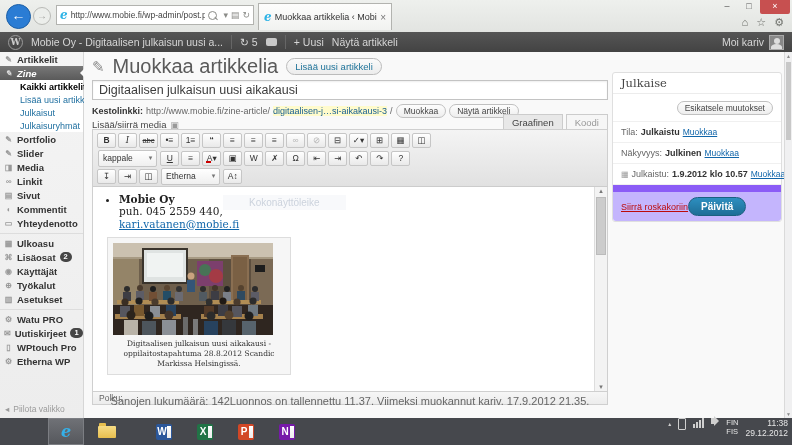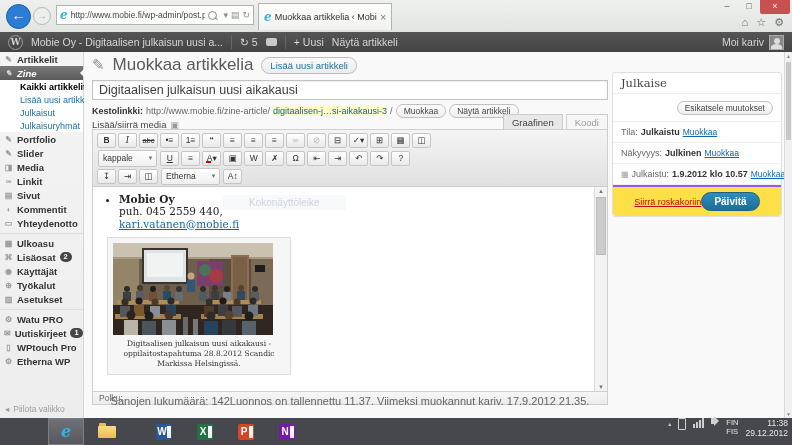--- a/index.html
+++ b/index.html
@@ -42,21 +42,21 @@
   .sb-item.current{background:linear-gradient(#787878,#5a5a5a);color:#fff;font-style:italic}
   .sb-item.current .sb-icon{color:#ddd}
   .sb-item.current::after{content:"";position:absolute;right:-1px;top:50%;margin-top:-4px;border:4px solid transparent;border-right:4px solid #f9f9f9;width:0;height:0}
   .sb-item.sep{height:0;padding:0;margin:3px 0 2px 0;border-top:1px solid #ddd}
   .badge{background:#464646;color:#fff;border-radius:7px;font-size:7.5px;padding:0 4px;line-height:10px;font-weight:bold}
   .collapse{position:absolute;left:0;bottom:2px;display:flex;gap:4px;align-items:center;padding:2px 5px;color:#9b9b9b;font-size:8.5px}
   
   .main{position:absolute;left:84px;top:52px;width:700px;height:366px;background:#f9f9f9}
   .h1row{position:absolute;left:8px;top:3px;display:flex;align-items:center;gap:8px}
   .h1-icon{color:#8a8a8a;font-size:15px}
-  .h1row h1{margin:0;font-size:17px;font-weight:normal;color:#5a5a5a}
+  .h1row h1{margin:0;font-size:20px;font-weight:normal;color:#5a5a5a}
   .btn-small{font-size:9.5px;color:#21759b;background:linear-gradient(#fafafa,#ececec);border:1px solid #bbb;border-radius:9px;padding:2px 8px;white-space:nowrap}
   .title-input{position:absolute;left:8px;top:28px;width:516px;height:20px;border:1px solid #c3c3c3;box-shadow:inset 0 1px 2px rgba(0,0,0,.07);font-size:12.5px;color:#3c3c3c;padding:0 6px;box-sizing:border-box;background:#fff;font-family:"Liberation Sans",sans-serif}
   .permalink{position:absolute;left:8px;top:52px;font-size:9px;color:#666;display:flex;align-items:center;gap:3px;white-space:nowrap}
   .permalink b{color:#333}
   .slug{background:#fffbcc;color:#1a6091}
   .pill{font-size:8.5px;color:#464646;background:linear-gradient(#fdfdfd,#eee);border:1px solid #c0c0c0;border-radius:9px;padding:1px 7px}
   .media-row{position:absolute;left:8px;top:67px;font-size:9.5px;color:#464646;display:flex;gap:4px;align-items:center}
   .media-ic{color:#999;font-size:9px}
   .ed-tabs{position:absolute;left:8px;top:62px;width:516px;display:flex;justify-content:flex-end}
   .ed-tab{height:15px;line-height:15px;padding:0 8px;font-size:9.5px;border:1px solid #ccc;border-bottom:none;background:#f6f6f6;color:#999;margin-left:3px}
@@ -88,21 +88,21 @@
   .polku{position:absolute;left:8px;top:340px;width:516px;height:13px;background:linear-gradient(#f6f6f6,#ececec);border:1px solid #cfcfcf;border-top:none;font-size:8.5px;color:#666;padding:1px 6px;box-sizing:border-box}
   .wc-bar{position:absolute;left:8px;top:343px;width:516px;display:flex;justify-content:center;font-size:11px;color:#666}
   
   .panel{position:absolute;left:528px;width:170px;background:#fff;border:1px solid #dfdfdf;border-radius:3px;box-sizing:border-box}
   .panel-h{height:20px;line-height:20px;padding:0 8px;font-family:"DejaVu Serif",serif;font-size:11.5px;color:#464646;border-bottom:1px solid #ececec}
   .pub-preview{display:flex;justify-content:flex-end;padding:7px 8px 6px 8px;border-bottom:1px solid #f0f0f0}
   .pub-row{padding:5px 8px;font-size:9px;color:#666;border-bottom:1px solid #f0f0f0;display:flex;align-items:center;gap:3px;white-space:nowrap}
   .pub-row b{color:#333}
   .edit-link{color:#1166aa;text-decoration:underline;font-size:8.5px}
   .cal-ic{color:#999;font-size:8px}
-  .pub-foot{background:#fde047;border-top:2px solid #8b5cf6;display:flex;justify-content:center;align-items:center;padding:5px 8px;border-radius:0 0 3px 3px}
+  .pub-foot{background:#c4b5fd;border-top:7px solid #8b5cf6;display:flex;justify-content:flex-start;align-items:center;padding:5px 8px;border-radius:0 0 3px 3px}
   .trash{color:#bc0b0b;text-decoration:underline;font-size:9px}
   .btn-update{background:linear-gradient(#2d8fc0,#1e6d96);border:1px solid #1b607f;border-radius:10px;color:#fff;font-weight:bold;font-size:10px;padding:3px 12px}
   .feat-body{padding:7px}
   .feat-link{display:block;margin-top:6px;color:#1166aa;text-decoration:underline;font-size:9.5px;font-weight:bold}
   
   .pg-scroll{position:absolute;right:0;top:52px;width:8px;height:366px;background:#f0f0f1;border-left:1px solid #dadada;box-sizing:border-box}
   .pg-scroll .arr{position:absolute;left:0;right:0;text-align:center;font-size:5px;color:#8a8a8a}
   .pg-scroll .arr.up{top:1px}.pg-scroll .arr.dn{bottom:1px}
   .pg-thumb{position:absolute;left:1px;right:1px;top:10px;height:78px;background:#c8c8c8}
   

